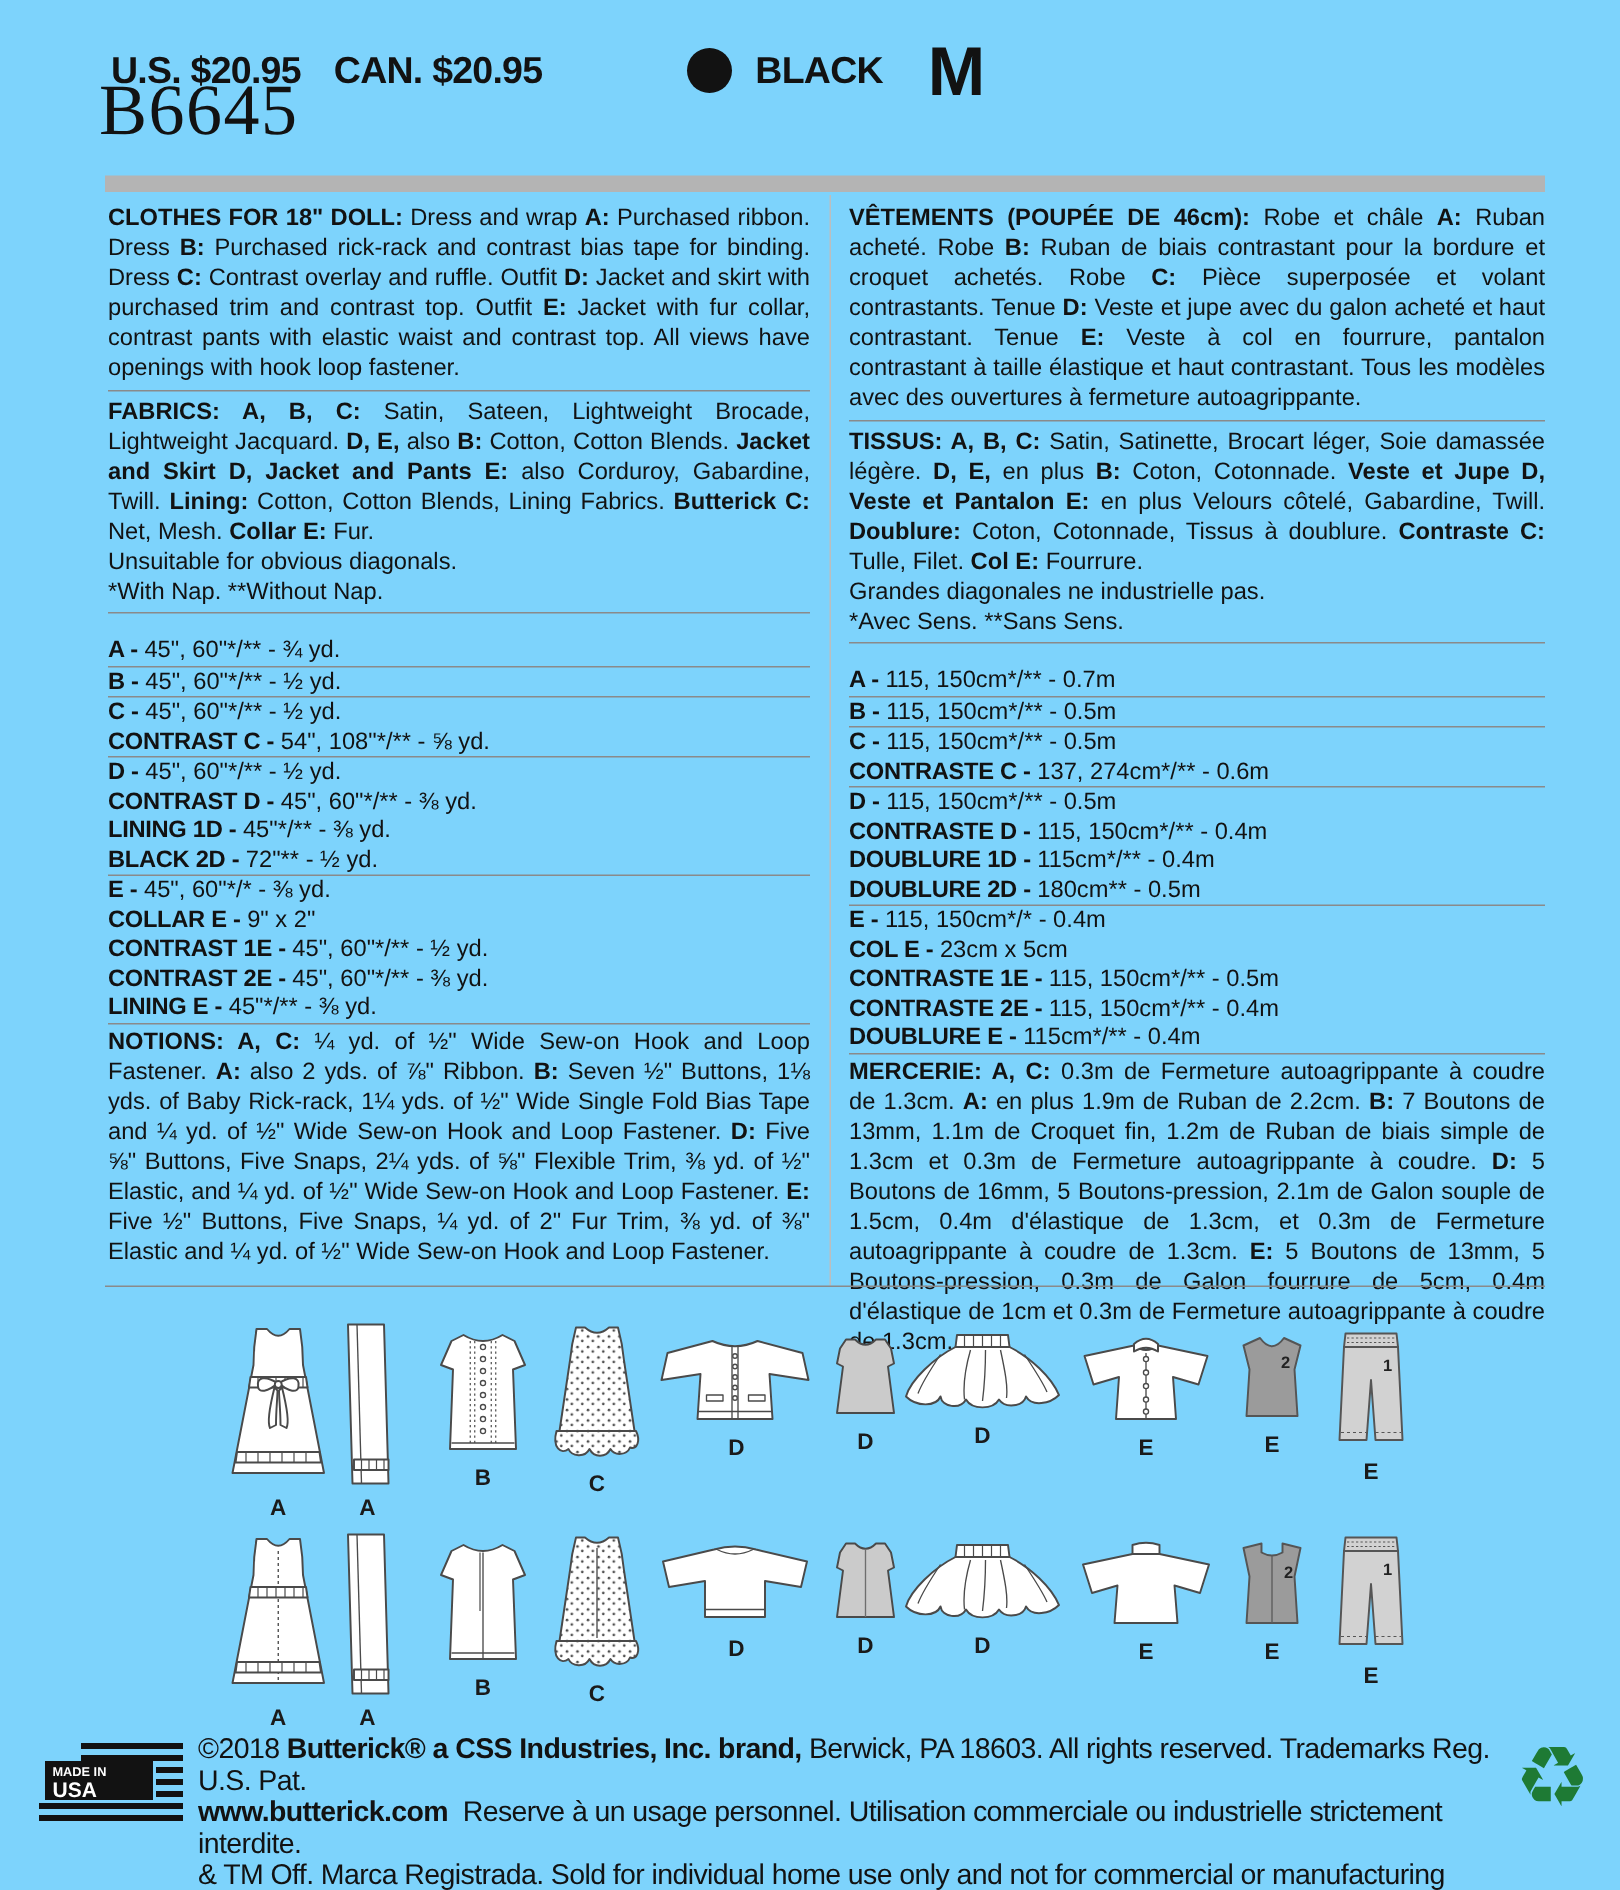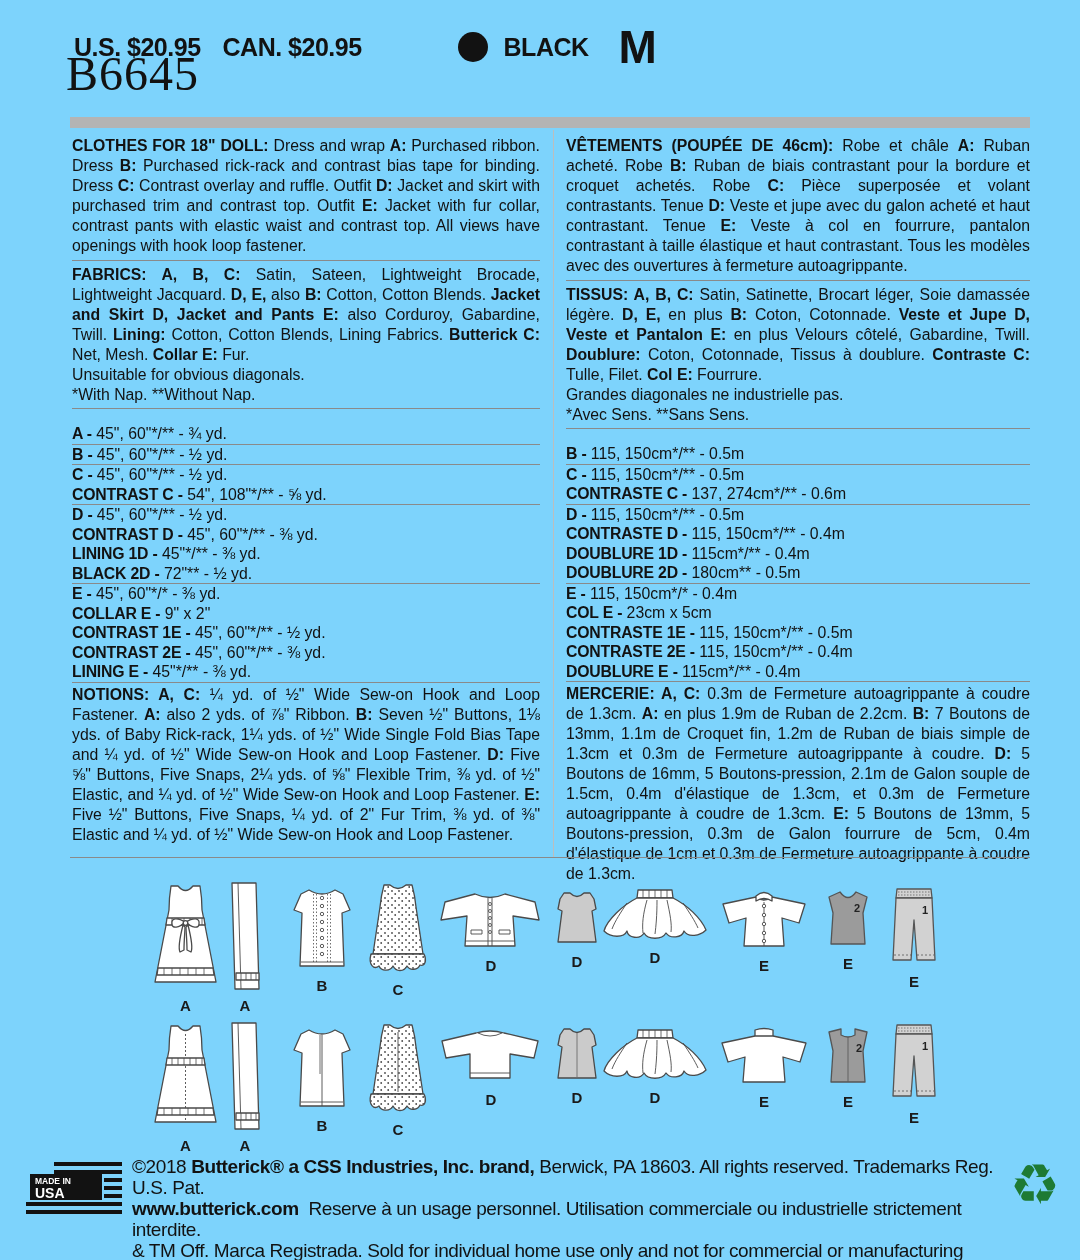--- a/index.html
+++ b/index.html
@@ -89,20 +89,21 @@
     <p class="block" style="margin-top:2px"><b>NOTIONS: A, C:</b> ¼ yd. of ½" Wide Sew-on Hook and Loop Fastener. <b>A:</b> also 2 yds. of ⅞" Ribbon. <b>B:</b> Seven ½" Buttons, 1⅛ yds. of Baby Rick-rack, 1¼ yds. of ½" Wide Single Fold Bias Tape and ¼ yd. of ½" Wide Sew-on Hook and Loop Fastener. <b>D:</b> Five ⅝" Buttons, Five Snaps, 2¼ yds. of ⅝" Flexible Trim, ⅜ yd. of ½" Elastic, and ¼ yd. of ½" Wide Sew-on Hook and Loop Fastener. <b>E:</b> Five ½" Buttons, Five Snaps, ¼ yd. of 2" Fur Trim, ⅜ yd. of ⅜" Elastic and ¼ yd. of ½" Wide Sew-on Hook and Loop Fastener.</p>
   </div>
 
   <div class="col col-right">
     <p class="block"><b>VÊTEMENTS (POUPÉE DE 46cm):</b> Robe et châle <b>A:</b> Ruban acheté. Robe <b>B:</b> Ruban de biais contrastant pour la bordure et croquet achetés. Robe <b>C:</b> Pièce superposée et volant contrastants. Tenue <b>D:</b> Veste et jupe avec du galon acheté et haut contrastant. Tenue <b>E:</b> Veste à col en fourrure, pantalon contrastant à taille élastique et haut contrastant. Tous les modèles avec des ouvertures à fermeture autoagrippante.</p>
     <hr class="sect-rule">
     <p class="block"><b>TISSUS: A, B, C:</b> Satin, Satinette, Brocart léger, Soie damassée légère. <b>D, E,</b> en plus <b>B:</b> Coton, Cotonnade. <b>Veste et Jupe D, Veste et Pantalon E:</b> en plus Velours côtelé, Gabardine, Twill. <b>Doublure:</b> Coton, Cotonnade, Tissus à doublure. <b>Contraste C:</b> Tulle, Filet. <b>Col E:</b> Fourrure.</p>
     <p class="line">Grandes diagonales ne industrielle pas.</p>
     <p class="line nap">*Avec Sens. **Sans Sens.</p>
     <div id="yardage-metric">
+        <div class="yrow rule"><b>A -</b><span> 115, 150cm*/** - 0.7m</span></div>
         <div class="yrow rule"><b>B -</b><span> 115, 150cm*/** - 0.5m</span></div>
         <div class="yrow"><b>C -</b><span> 115, 150cm*/** - 0.5m</span></div>
         <div class="yrow rule"><b>CONTRASTE C -</b><span> 137, 274cm*/** - 0.6m</span></div>
         <div class="yrow"><b>D -</b><span> 115, 150cm*/** - 0.5m</span></div>
         <div class="yrow"><b>CONTRASTE D -</b><span> 115, 150cm*/** - 0.4m</span></div>
         <div class="yrow"><b>DOUBLURE 1D -</b><span> 115cm*/** - 0.4m</span></div>
         <div class="yrow rule"><b>DOUBLURE 2D -</b><span> 180cm** - 0.5m</span></div>
         <div class="yrow"><b>E -</b><span> 115, 150cm*/* - 0.4m</span></div>
         <div class="yrow"><b>COL E -</b><span> 23cm x 5cm</span></div>
         <div class="yrow"><b>CONTRASTE 1E -</b><span> 115, 150cm*/** - 0.5m</span></div>

